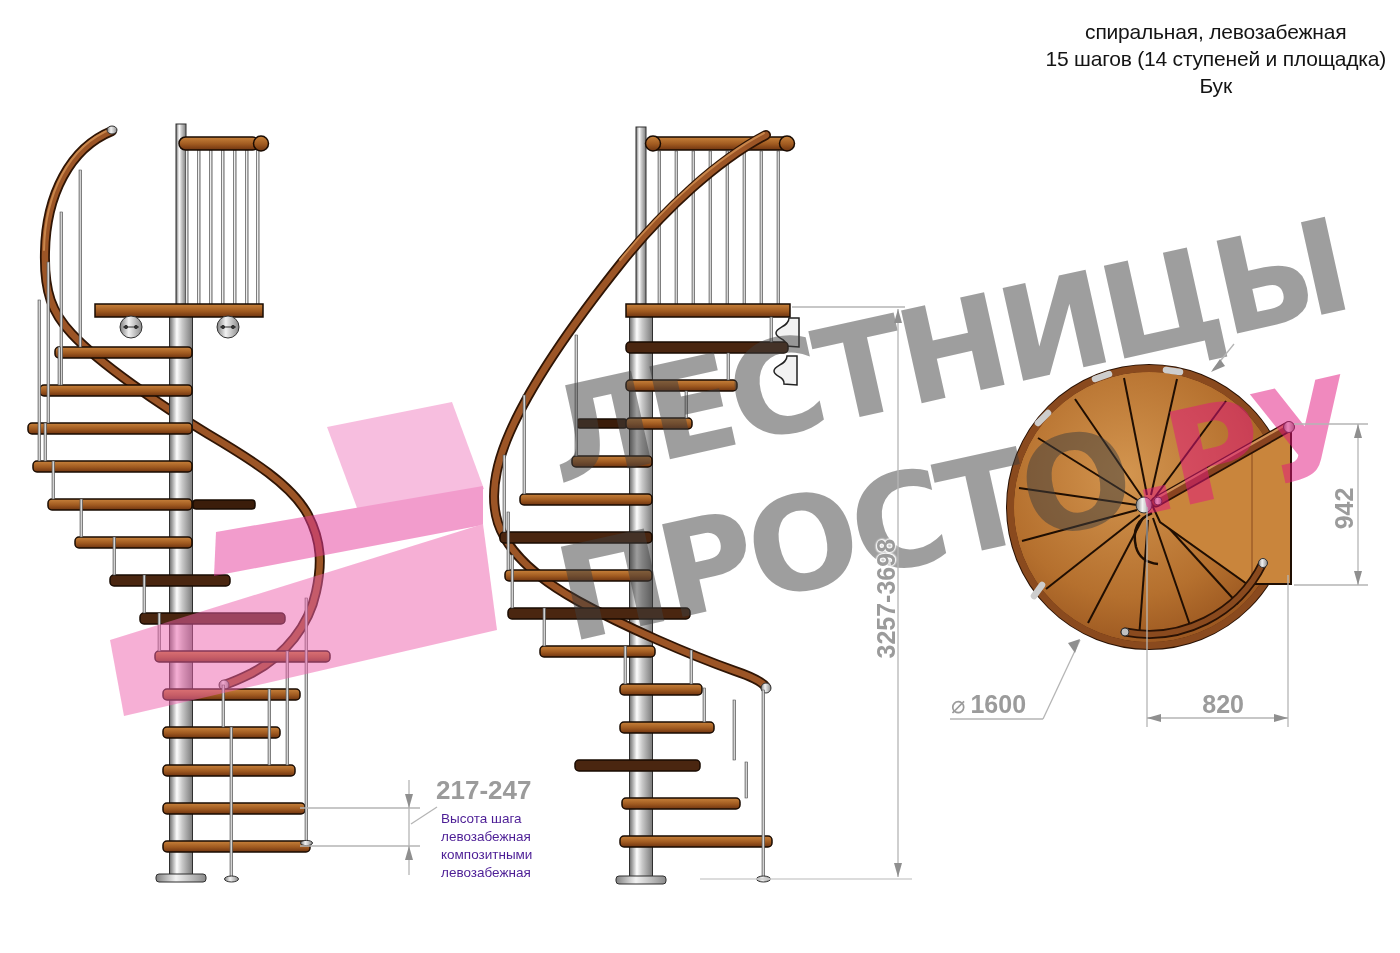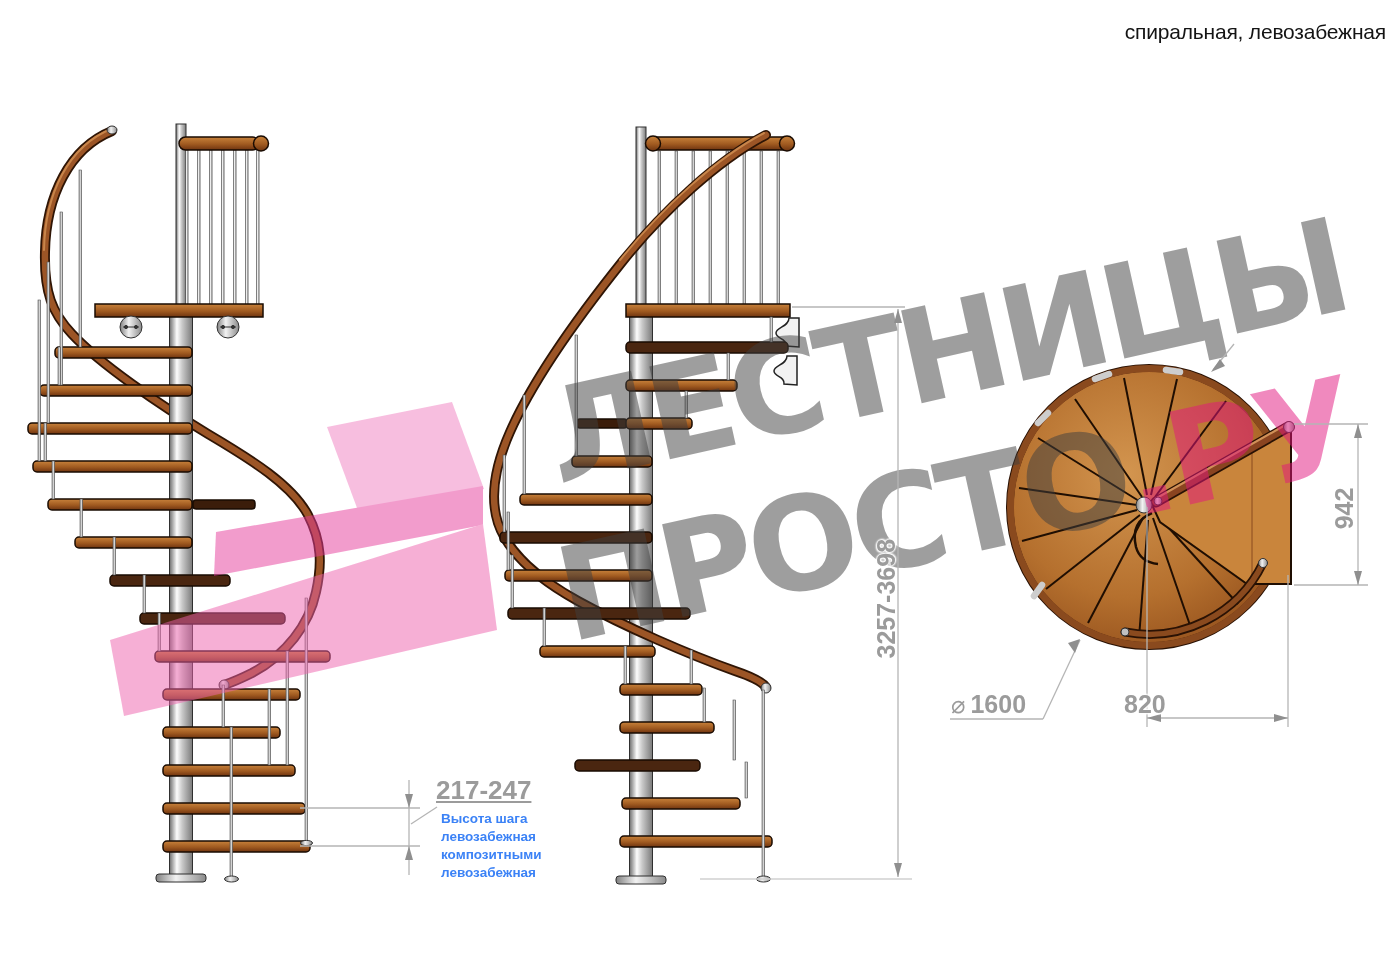--- a/index.html
+++ b/index.html
@@ -19,30 +19,30 @@
           white-space:nowrap;transform:rotate(-12.5deg);transform-origin:0 50%;
           height:130px;line-height:130px;}
   .wm1{left:548px;top:375px;}
   .wm2{left:560px;top:533px;}
   .wm-pink{color:#e3157f;}
 
   
   .dim{position:absolute;color:#9b9b9b;font-weight:bold;font-size:25px;white-space:nowrap;
        text-shadow:0 0 2px #fff,0 0 2px #fff,0 0 3px #fff,1px 1px 2px #fff,-1px -1px 2px #fff;}
   .dim-rot{transform:rotate(-90deg);transform-origin:50% 50%;}
-  .d-step{left:436px;top:775px;font-size:26px;text-decoration:underline;}
+  .d-step{left:436px;top:775px;font-size:26px;}
   .d-total{left:827px;top:585px;width:118px;text-align:center;}
   .d-942{left:1318px;top:494px;width:52px;text-align:center;}
-  .d-820{left:1124px;top:690px;width:52px;text-align:left;}
+  .d-820{left:1192px;top:690px;width:52px;text-align:right;}
   .d-diam{left:951px;top:690px;}
   .d-diam .sym{font-family:"DejaVu Sans","Liberation Sans",sans-serif;font-weight:normal;font-size:24px;padding-right:5px;}
 
   
-  .note{position:absolute;left:441px;top:810px;color:#3b82f6;font-size:13.5px;
-        font-weight:bold;line-height:18px;letter-spacing:0;}
+  .note{position:absolute;left:441px;top:810px;color:#4c1d95;font-size:13.5px;
+        font-weight:normal;line-height:18px;letter-spacing:0;}
 </style>
 </head>
 <body>
 
 <div id="stage">
 
   <svg class="layer" width="1400" height="953" viewBox="0 0 1400 953">
     <defs>
       <linearGradient id="pg" x1="0" y1="0" x2="1" y2="0">
         <stop offset="0" stop-color="#6e6e6e"></stop>
@@ -310,20 +310,22 @@
       <polygon points="1358,585 1354,571 1362,571"></polygon>
       <polygon points="1147,718 1161,714 1161,722"></polygon>
       <polygon points="1288,718 1274,714 1274,722"></polygon>
       <polygon points="1080,639 1068,643 1075,653"></polygon>
       <polygon points="1211,372 1220,359 1225,366"></polygon>
     </g>
   </svg>
 
   <div class="hdr">
     <div>спиральная, левозабежная</div>
+    <div>15 шагов (14 ступеней и площадка)</div>
+    <div>Бук</div>
   </div>
 
   <div class="dim d-step">217-247</div>
   <div class="dim dim-rot d-total">3257-3698</div>
   <div class="dim dim-rot d-942">942</div>
   <div class="dim d-820">820</div>
   <div class="dim d-diam"><span class="sym">⌀</span><span>1600</span></div>
 
   <div class="note">
     <div>Высота шага</div>

